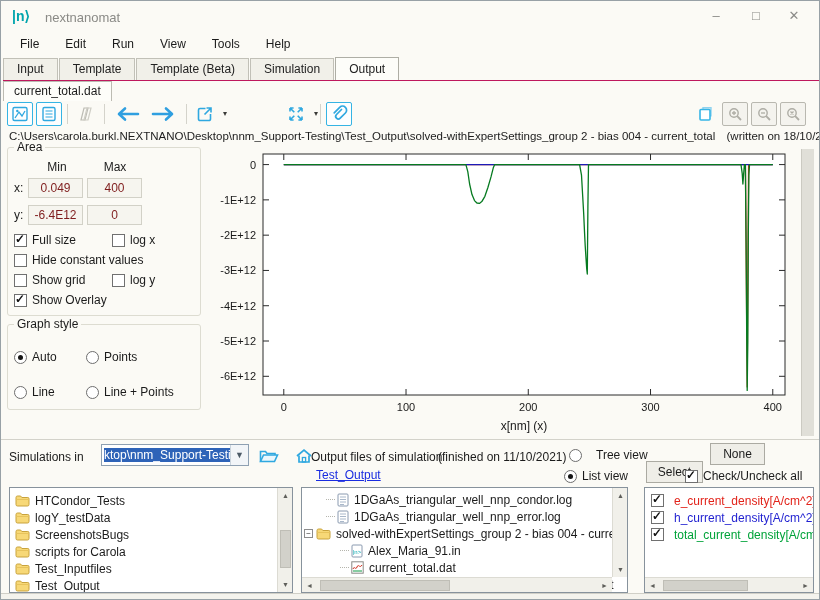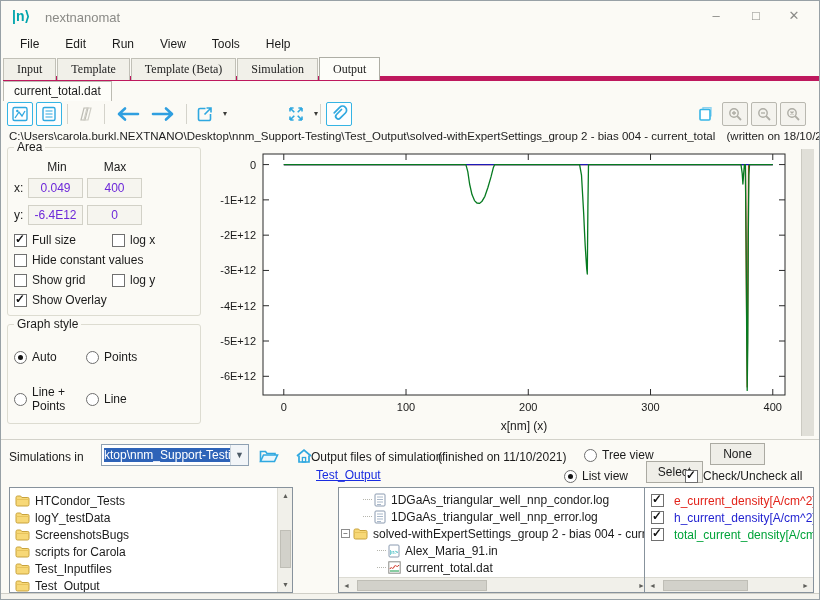--- a/index.html
+++ b/index.html
@@ -12,21 +12,21 @@
   
   .titlebar { position:absolute; left:0; top:0; width:100%; height:30px; }
   .logo { position:absolute; left:11px; top:7px; color:#00a5ad; font-size:14px; font-weight:bold; letter-spacing:0px;}
   .apptitle { position:absolute; left:44px; top:9px; color:#8a8a86; font-size:13px; }
   .winbtn { position:absolute; top:4px; width:30px; height:22px; text-align:center; line-height:22px; color:#8b8b88; font-size:13px; cursor:default;}
   .winbtn.min { right:88px; } .winbtn.max { right:48px; } .winbtn.close { right:10px; }
   
   .menubar { position:absolute; left:6px; top:32px; height:24px; }
   .menu-item { display:inline-block; padding:4px 13px; color:#1b1b1b; }
   
-  .tabstrip { position:absolute; left:2px; top:57px; height:23px; width:816px; border-bottom:5px solid #be185d;font-family:Liberation Serif, serif; }
+  .tabstrip { position:absolute; left:2px; top:57px; height:23px; width:816px; border-bottom:1px solid #be185d; }
   .tab { display:inline-block; height:22px; line-height:21px; padding:0 13px; margin-right:1px;
          background:#f1f0e9; border:1px solid #c1c0b7; border-bottom:none; color:#222; }
   .tab.selected { background:#fdfdf9; height:23px; margin-top:-1px; line-height:23px; position:relative; z-index:2; border-color:#aeaea5;}
   .subtabstrip { position:absolute; left:2px; top:80px; height:21px; width:816px; }
   .subtab { display:inline-block; height:20px; line-height:19px; padding:0 10px;
             background:#fdfdf9; border:1px solid #bcbbb2; border-bottom:none; }
   
   .toolbar { position:absolute; left:6px; top:101px; height:26px; width:808px; }
   .tbtn { display:inline-flex; align-items:center; justify-content:center; width:26px; height:24px;
           vertical-align:top; margin-right:3px; background:transparent; border:1px solid transparent; }
@@ -40,21 +40,21 @@
   
   .pathline { position:absolute; left:8px; top:129px; width:806px; font-size:11.5px; color:#1c1c1c; white-space:nowrap; }
   
   .leftpanel { position:absolute; left:6px; top:146px; width:194px; }
   .groupbox { border:1px solid #dddcd1; border-radius:3px; padding:4px 6px 8px 6px; margin-bottom:8px; position:relative;}
   .grouptitle { position:absolute; top:-8px; left:6px; background:#fbfaf5; padding:0 3px; color:#1b1b1b;}
   .minmax-head { display:flex; margin:8px 0 2px 14px; }
   .minmax-head span { width:58px; text-align:center; }
   .arearow { display:flex; align-items:center; margin-top:4px; }
   .arearow .axlbl { width:14px; }
-  .area-input { width:55px; height:20px; margin-right:4px; text-align:center; font-size:12px; color:#6d28d9;
+  .area-input { width:55px; height:20px; margin-right:4px; text-align:center; font-size:12px; color:#7f1d1d;
                 border:1px solid #d2d1c7; background:#f6f5ef; font-family:"Liberation Sans",sans-serif;}
   .cbrow { display:flex; margin-top:6px;gap:19px; }
   .win-check { display:inline-flex; align-items:center; }
   .win-check .box { width:13px; height:13px; border:1px solid #707070; background:#fff; margin-right:5px;
                     position:relative; flex:none;}
   .win-check .box.checked::after { content:"✓"; position:absolute; left:0px; top:-3px; font-size:12px; color:#111; font-weight:bold;}
   .win-radio { display:inline-flex; align-items:center; }
   .win-radio .dot { width:13px; height:13px; border:1px solid #6e6e6e; border-radius:50%; background:#fff; margin-right:5px; position:relative; flex:none;}
   .win-radio .dot.sel::after { content:""; position:absolute; left:3px; top:3px; width:5px; height:5px; border-radius:50%; background:#141414;}
   .col1 { width:79px; }
@@ -69,21 +69,21 @@
   .combo { position:absolute; left:100px; top:443px; width:148px; height:22px; border:1px solid #8ea0b2; background:#fff; display:flex;}
   .combo .val { flex:1; line-height:20px; padding:0 2px; overflow:hidden; white-space:nowrap;}
   .combo .val span { background:#2e63b8; color:#fff; }
   .combo .drop { width:18px; border-left:1px solid #c9d3dc; background:#f2f5f8; text-align:center; line-height:20px; font-size:9px; color:#4c5a66;}
   .iconbtn { position:absolute; width:27px; height:23px; display:flex; align-items:center; justify-content:center; }
   .link { color:#1a2ce0; text-decoration:underline; }
   .btn { position:absolute; height:22px; background:#efeee8; border:1px solid #aBAaa2; border:1px solid #abaaa2;
          text-align:center; line-height:20px; padding:0 10px; }
   
   .panel { position:absolute; top:486px; height:106px; background:#fff; border:1px solid #87929c; overflow:hidden; }
-  .p1 { left:8px; width:284px; } .p2 { left:300px; width:327px;margin-left:37px; } .p3 { left:643px; width:170px; }
+  .p1 { left:8px; width:284px; } .p2 { left:300px; width:327px; } .p3 { left:643px; width:170px; }
   .flist-row { display:flex; align-items:center; height:17px; padding-left:5px; white-space:nowrap; }
   .flist-row .txt { margin-left:5px; }
   .tree-row { position:relative; display:flex; align-items:center; height:17px; white-space:nowrap; }
   .tree-row .txt { margin-left:5px; }
   .stub { display:inline-block; width:9px; border-top:1px dotted #b5b5ad; margin-right:2px; flex:none;}
   .expander { width:9px; height:9px; border:1px solid #8c8c8c; background:#fff; font-size:8px; line-height:7px;
               text-align:center; color:#333; margin-right:3px; flex:none;}
   .vscroll { position:absolute; right:0; top:0; bottom:0; width:15px; background:#f1f0ea; border-left:1px solid #dcdbd3;}
   .vscroll .arr { position:absolute; left:0; width:15px; height:15px; font-size:7px; color:#5e5e5a; text-align:center; line-height:15px;}
   .vscroll .thumb { position:absolute; left:2px; width:11px; background:#d2d1ca; border:1px solid #bfbeb6;}
@@ -273,25 +273,25 @@
               <span>Auto</span>
             </label>
             <label class="win-radio">
               <span class="dot"></span>
               <span>Points</span>
             </label>
           </div>
           <div class="gsrow">
             <label class="win-radio">
               <span class="dot"></span>
-              <span>Line + Points</span>
+              <span>Line</span>
             </label>
             <label class="win-radio">
               <span class="dot"></span>
-              <span>Line</span>
+              <span>Line + Points</span>
             </label>
           </div>
         </div>
     </div>
   </div>
 
   <div class="chartmount" id="chart">
       <svg width="630" height="292">
         <rect x="80" y="7" width="522" height="241" fill="#ffffff"></rect>
         <polyline points="100.8,17.6 558.0,17.6 562.4,17.6 563.4,137.6 564.2,239.9 564.8,130.5 565.6,17.6 589.8,17.6" fill="none" stroke="#c03818" stroke-width="1.3" stroke-linejoin="round"></polyline>
@@ -354,21 +354,21 @@
     </span>
   <span class="iconbtn" style="left:289px; top:443px;" id="ic-home">
       <svg width="20" height="18" viewBox="0 0 20 18">
         <path d="M3 9l7-6 7 6" fill="none" stroke="#2fa8e0" stroke-width="1.7"></path>
         <path d="M5 8.5v6.5h10V8.5" fill="none" stroke="#2fa8e0" stroke-width="1.7"></path>
         <rect x="8.4" y="10.5" width="3.2" height="4.5" fill="none" stroke="#2fa8e0" stroke-width="1.3"></rect>
       </svg>
     </span>
   <span class="blabel" style="left:310px; top:449px;">Output files of simulation</span>
   <span class="blabel" style="left:437px; top:449px;">(finished on 11/10/2021)</span>
-  <span class="blabel win-radio" style="left:583px; top:447px;">
+  <span class="blabel win-radio" style="left:568px; top:447px;gap:9px;">
     <span class="dot" id="tree-dot"></span>
     <span>Tree view</span>
   </span>
   <span class="btn" style="left:645px; top:460px; width:57px;">Select all</span>
   <span class="btn" style="left:709px; top:442px; width:55px;">None</span>
 
   <span class="blabel win-check" style="left:16px; top:492px;">
     <span class="box" id="order-box"></span>
     <span>Order folders by date</span>
   </span>

